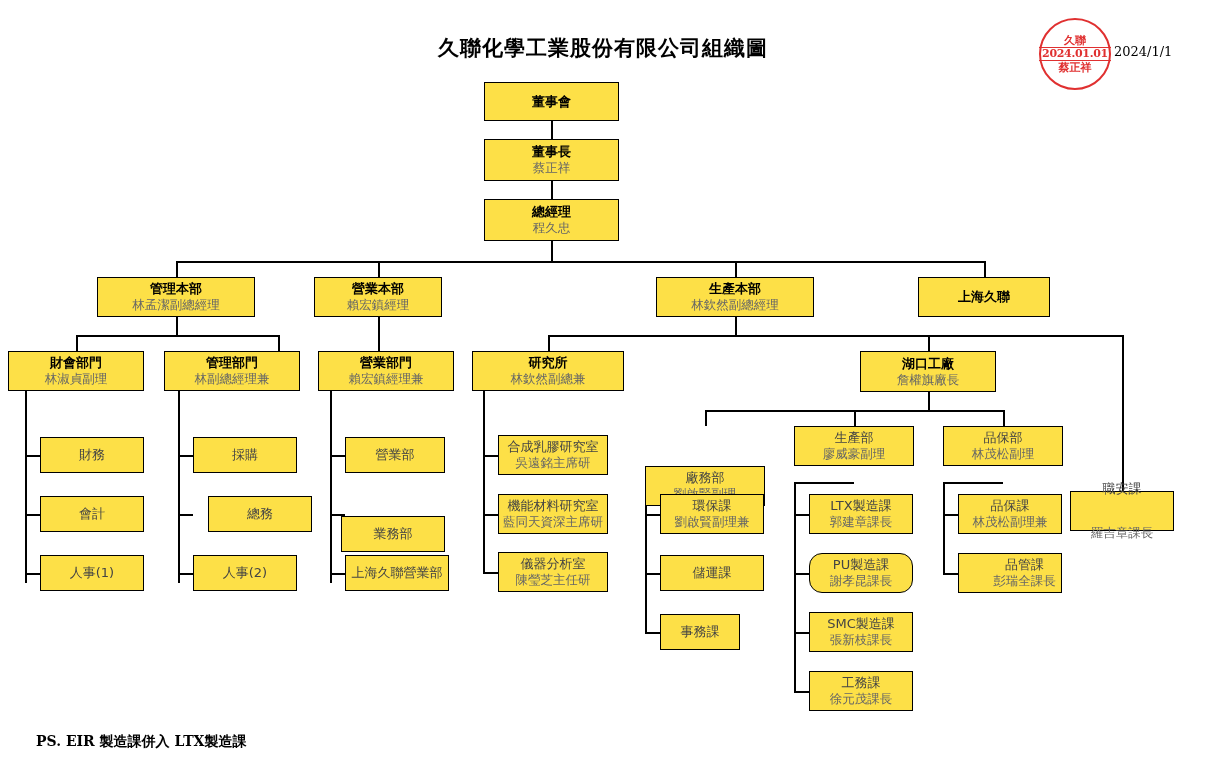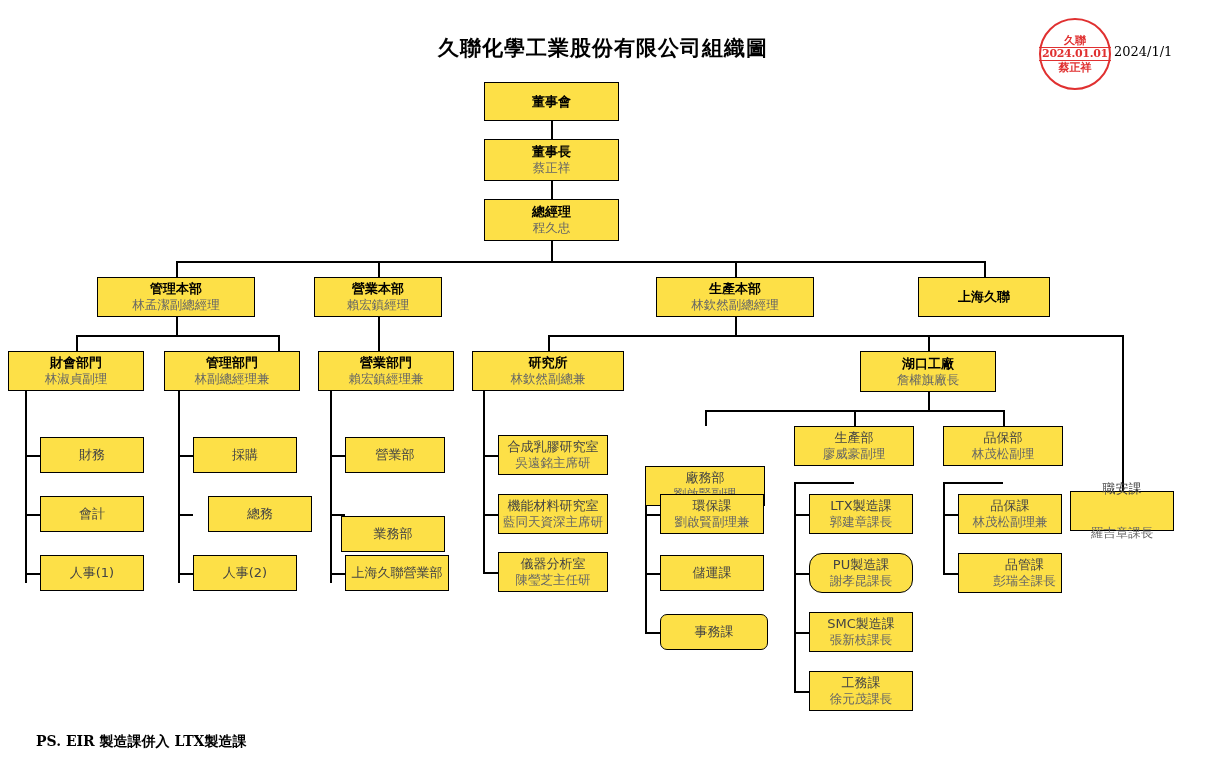--- a/index.html
+++ b/index.html
@@ -269,21 +269,21 @@
     <div class="t">廠務部</div>
     <div class="n">劉啟賢副理</div>
   </div>
   <div class="box thin" style="left:660px;top:494px;width:104px;height:40px;">
     <div class="t">環保課</div>
     <div class="n">劉啟賢副理兼</div>
   </div>
   <div class="box thin" style="left:660px;top:555px;width:104px;height:36px;">
     <div class="t">儲運課</div>
   </div>
-  <div class="box thin" style="left:660px;top:614px;width:108px;height:36px;border-radius:7px;">
+  <div class="box thin" style="left:660px;top:614px;width:80px;height:36px;">
     <div class="t">事務課</div>
   </div>
 
   <div class="box thin" style="left:794px;top:426px;width:120px;height:40px;">
     <div class="t">生產部</div>
     <div class="n">廖威豪副理</div>
   </div>
   <div class="box thin" style="left:809px;top:494px;width:104px;height:40px;">
     <div class="t">LTX製造課</div>
     <div class="n">郭建章課長</div>

